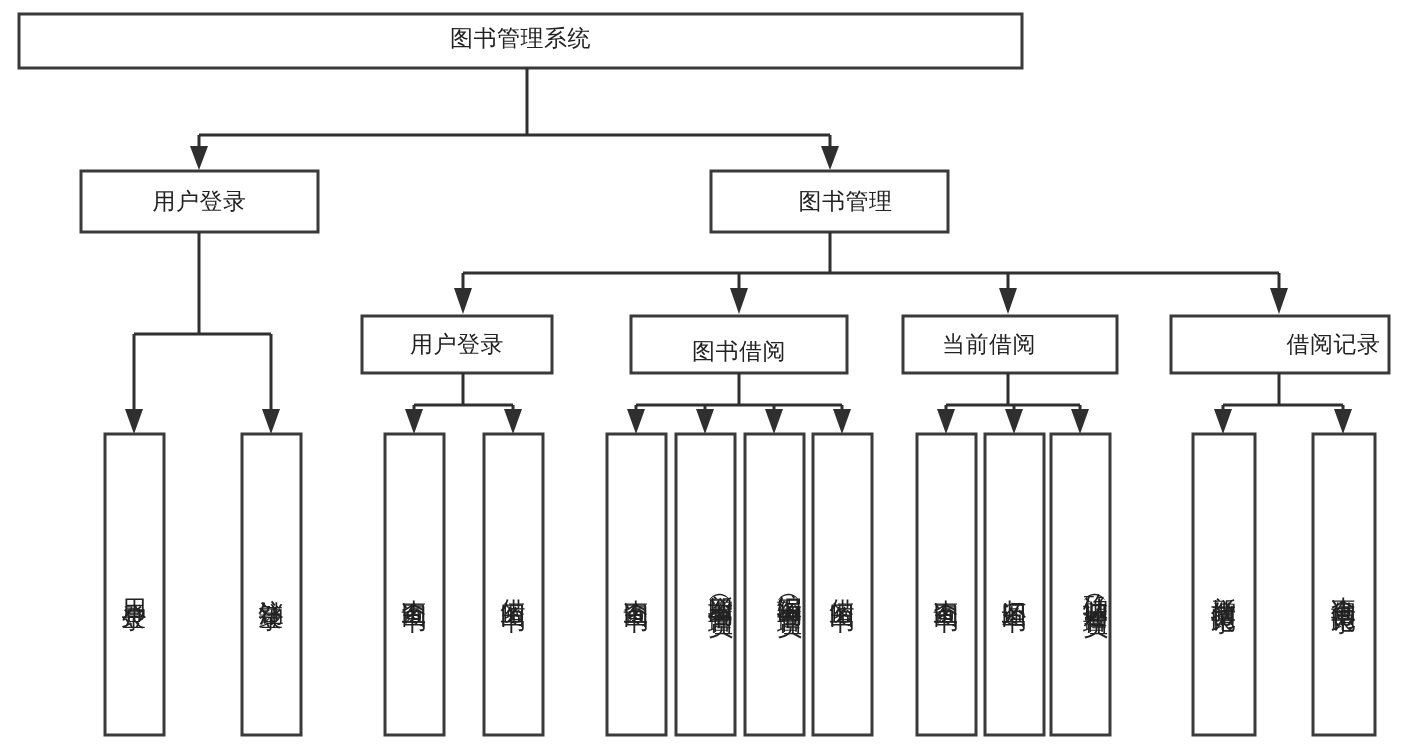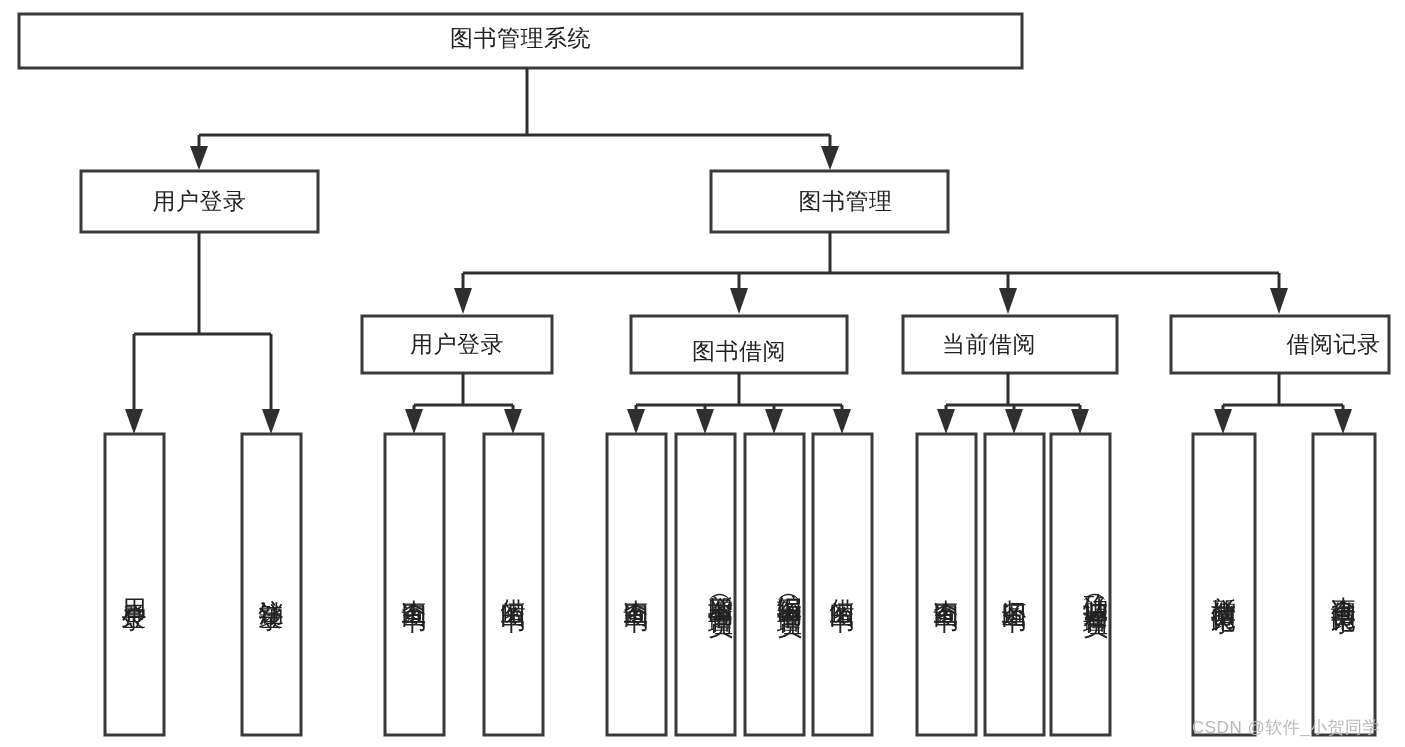--- a/index.html
+++ b/index.html
@@ -189,15 +189,14 @@
   <div class="node-label vertical" style="left:745px; top:434px; width:59px; height:301px; align-items:flex-start; padding-top:6px; box-sizing:border-box;">编辑图书（管理员）</div>
   <div class="node-label vertical" style="left:813px; top:434px; width:59px; height:301px;">借阅图书</div>
 
   <div class="node-label vertical" style="left:917px; top:434px; width:59px; height:301px;">查询图书</div>
   <div class="node-label vertical" style="left:985px; top:434px; width:59px; height:301px;">归还图书</div>
   <div class="node-label vertical" style="left:1051px; top:434px; width:59px; height:301px; align-items:flex-start; padding-top:6px; box-sizing:border-box;">确认归还（管理员）</div>
 
   <div class="node-label vertical" style="left:1193px; top:434px; width:62px; height:301px;">新增借阅记录</div>
   <div class="node-label vertical" style="left:1313px; top:434px; width:62px; height:301px;">查询借阅记录</div>
 
-  <div class="watermark" style="left:1192px; top:716px;">CSDN @软件_小贺同学</div>
 
 </div>
 
 </body></html>

